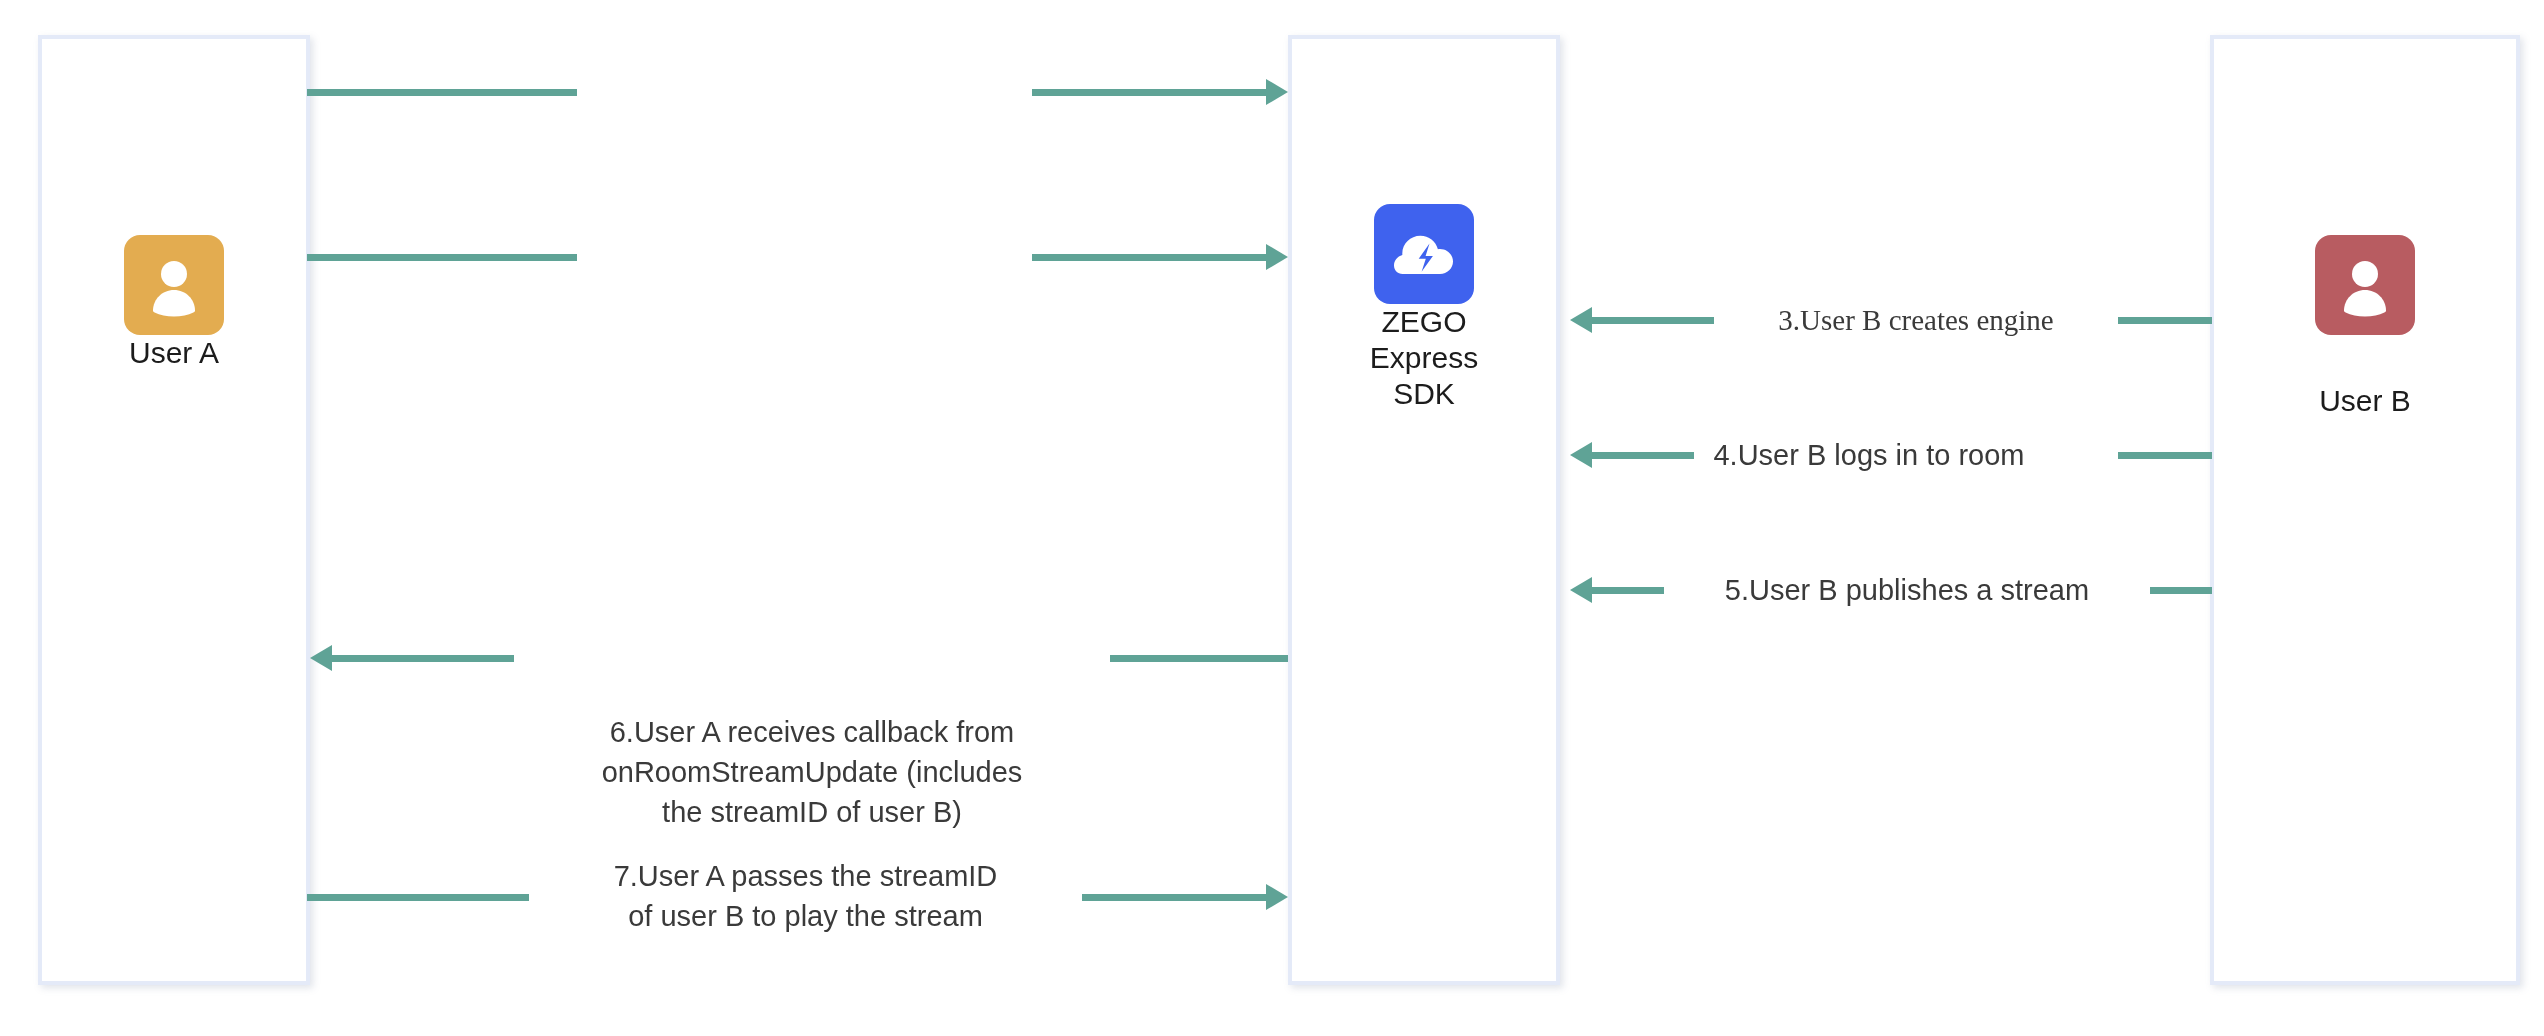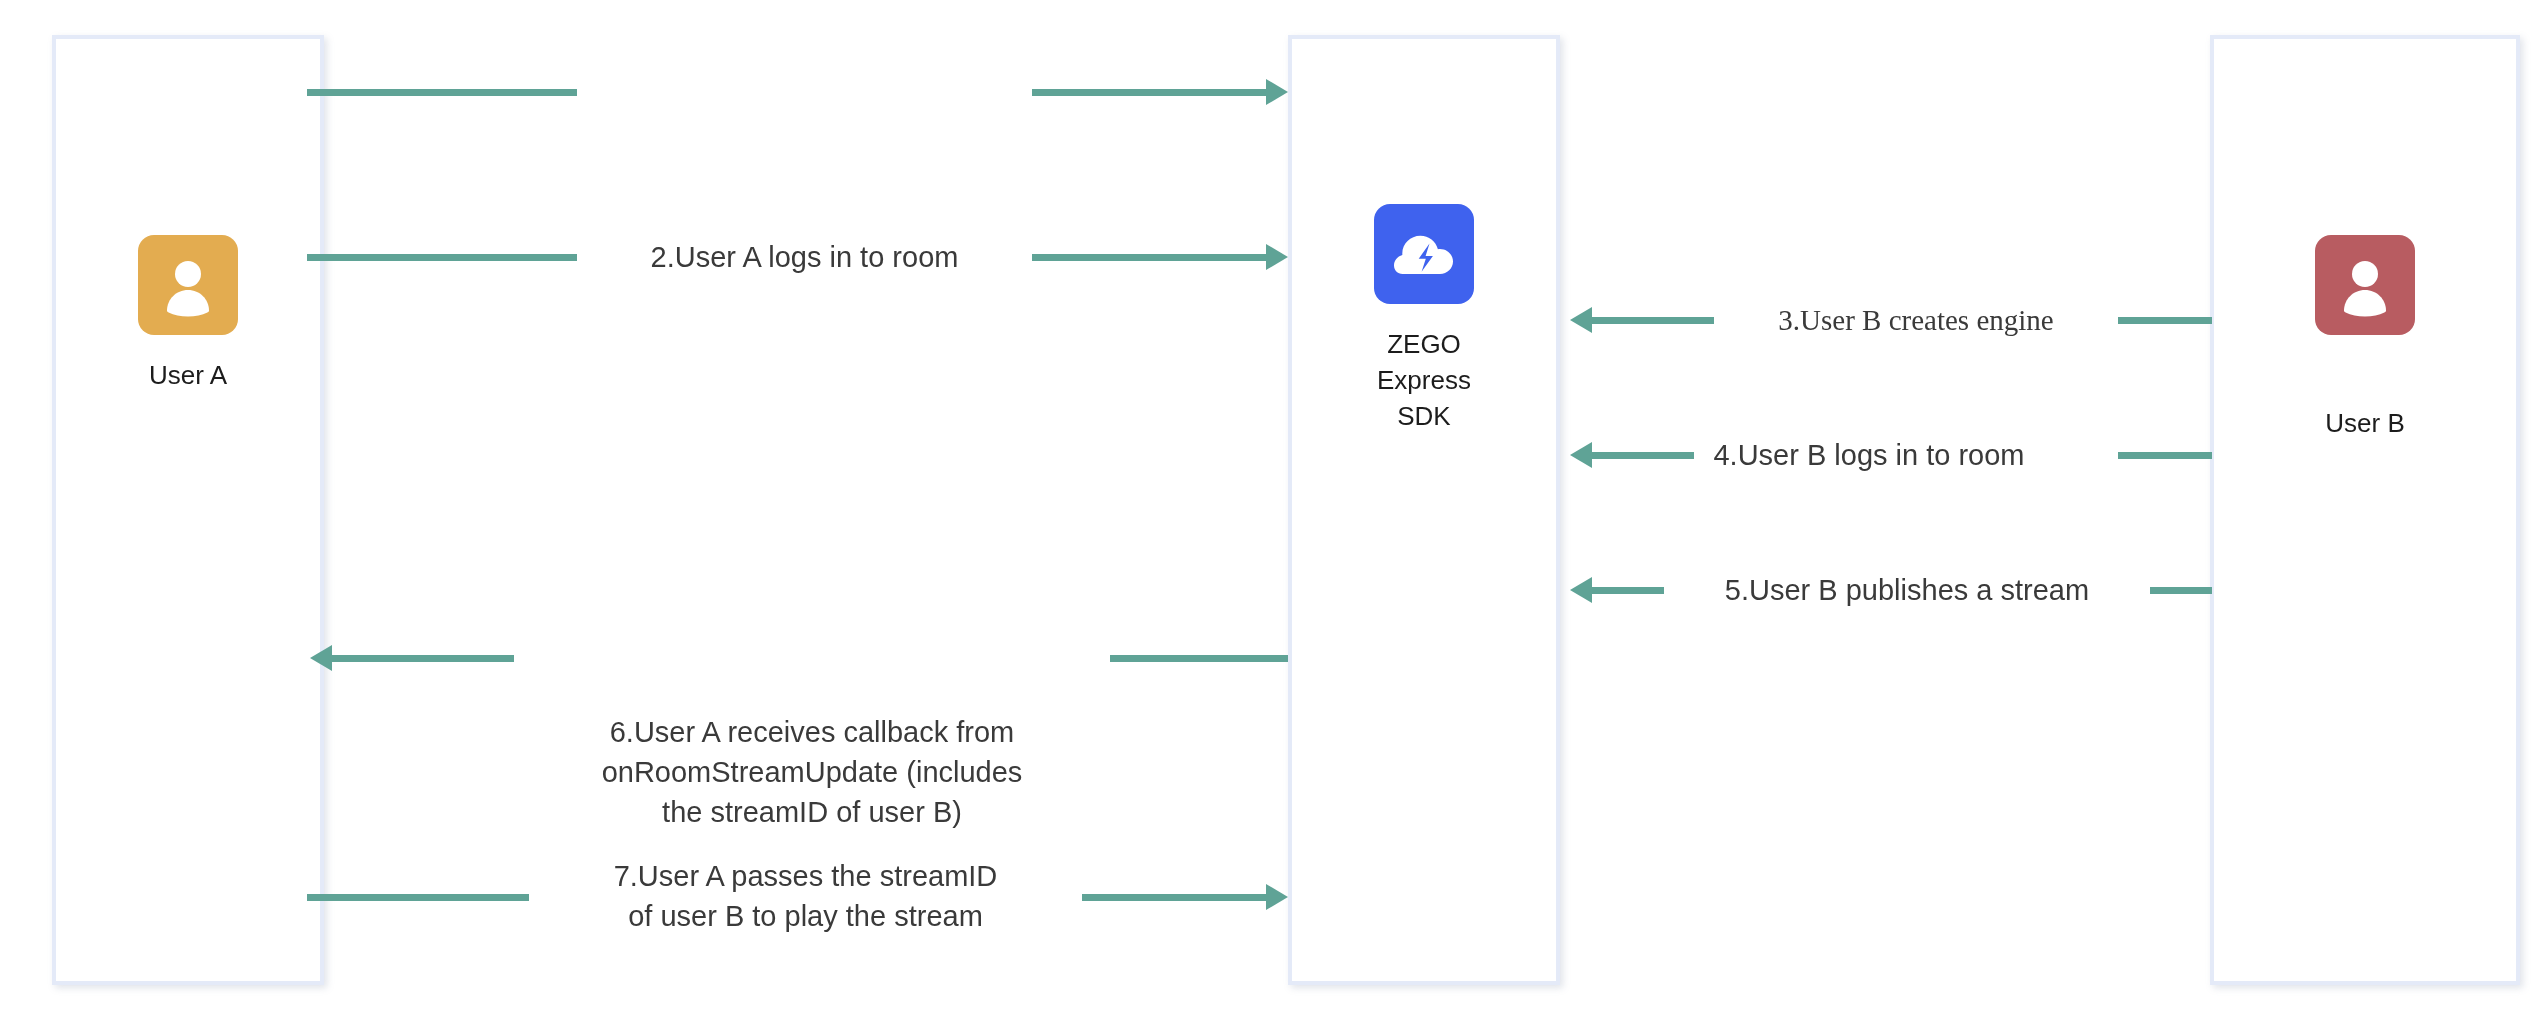--- a/index.html
+++ b/index.html
@@ -21,21 +21,21 @@
   }
 
   
   .lifeline {
     position: absolute;
     background: #ffffff;
     border: 4px solid #E4EAF8;
     box-sizing: border-box;
     box-shadow: 3px 3px 7px rgba(120,130,160,0.22);
   }
-  #lifeline-a { left: 52px;   top: 35px; width: 272px; height: 950px; }
+  #lifeline-a { left: 38px;   top: 35px; width: 272px; height: 950px; }
   #lifeline-c { left: 1288px; top: 35px; width: 272px; height: 950px; }
   #lifeline-b { left: 2210px; top: 35px; width: 310px; height: 950px; }
 
   
   .actor {
     position: absolute;
     display: flex;
     flex-direction: column;
     align-items: center;
     width: 100%;
@@ -53,22 +53,21 @@
     align-items: center;
     justify-content: center;
   }
   .avatar svg { display: block; }
 
   .avatar-a   { background: #E3AC50; }
   .avatar-b   { background: #B85C61; }
   .avatar-sdk { background: #3F62EE; }
 
   .actor-caption {
-    margin-top: 22px;
-    font-size: 26px;
+    font-size: 30px;
     line-height: 36px;
     color: #1c1c1c;
     text-align: center;
     white-space: pre-line;
   }
 
   
   .arrow {
     position: absolute;
     height: 0;
@@ -147,21 +146,20 @@
     <div class="seg" style="left:307px; width:270px;"></div>
     <div class="seg" style="left:1032px; width:234px;"></div>
     <div class="head head-right" style="left:1266px;"></div>
   </div>
 
   <div class="arrow" style="left:0; top:257px;">
     <div class="seg" style="left:307px; width:270px;"></div>
     <div class="seg" style="left:1032px; width:234px;"></div>
     <div class="head head-right" style="left:1266px;"></div>
   </div>
-  <div class="arrow-label" style="left:577px; top:257px; width:455px;">2.User A logs in to room</div>
 
   <div class="arrow" style="left:0; top:320px;">
     <div class="head head-left" style="left:1570px;"></div>
     <div class="seg" style="left:1592px; width:122px;"></div>
     <div class="seg" style="left:2118px; width:94px;"></div>
   </div>
   <div class="arrow-label" style="left:1714px; top:320px; width:404px;font-family:Liberation Serif, serif;">3.User B creates engine</div>
 
   <div class="arrow" style="left:0; top:455px;">
     <div class="head head-left" style="left:1570px;"></div>

